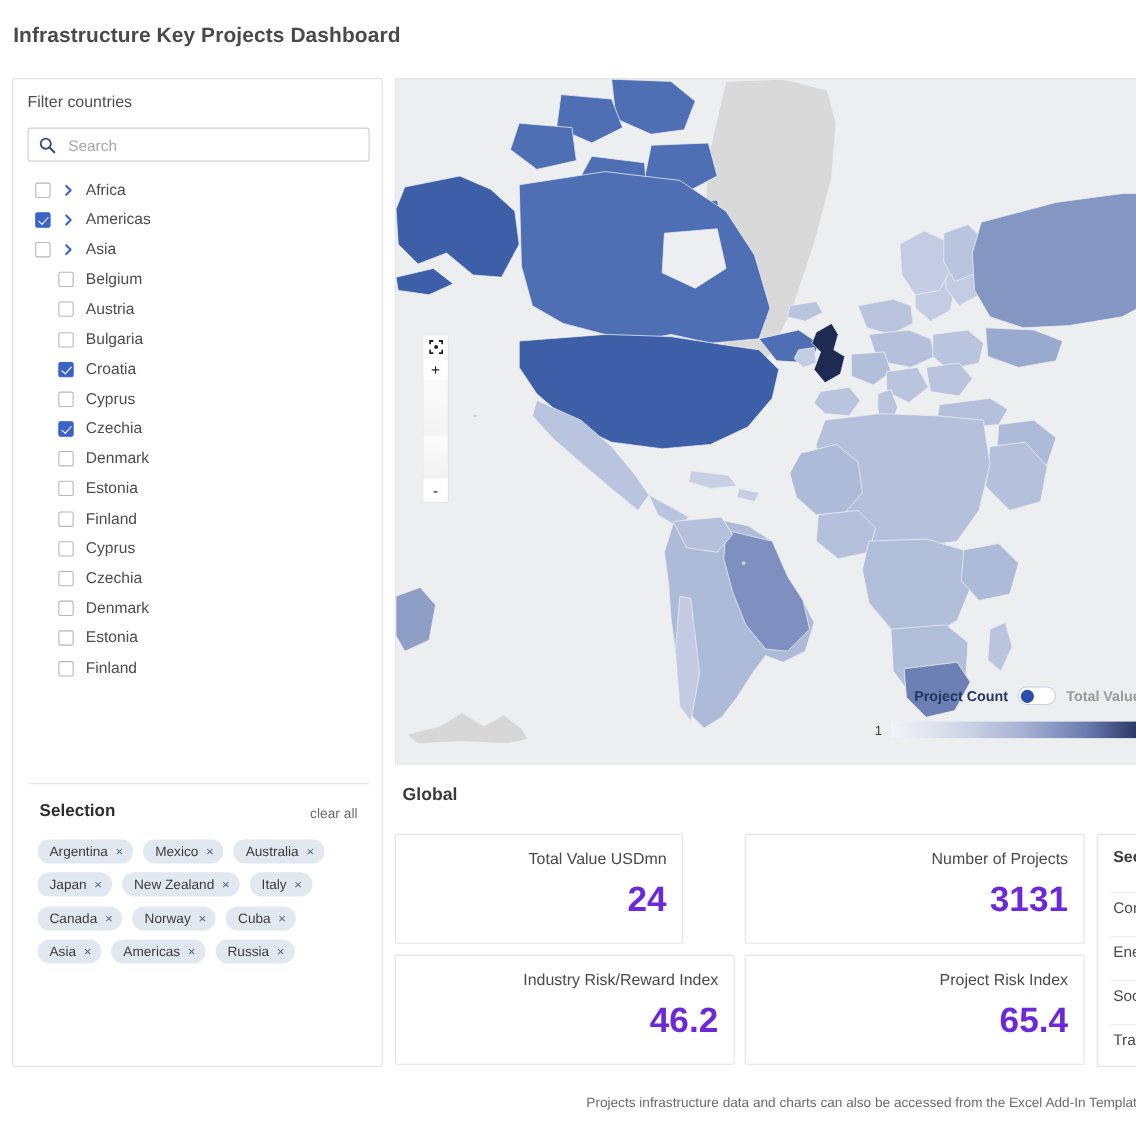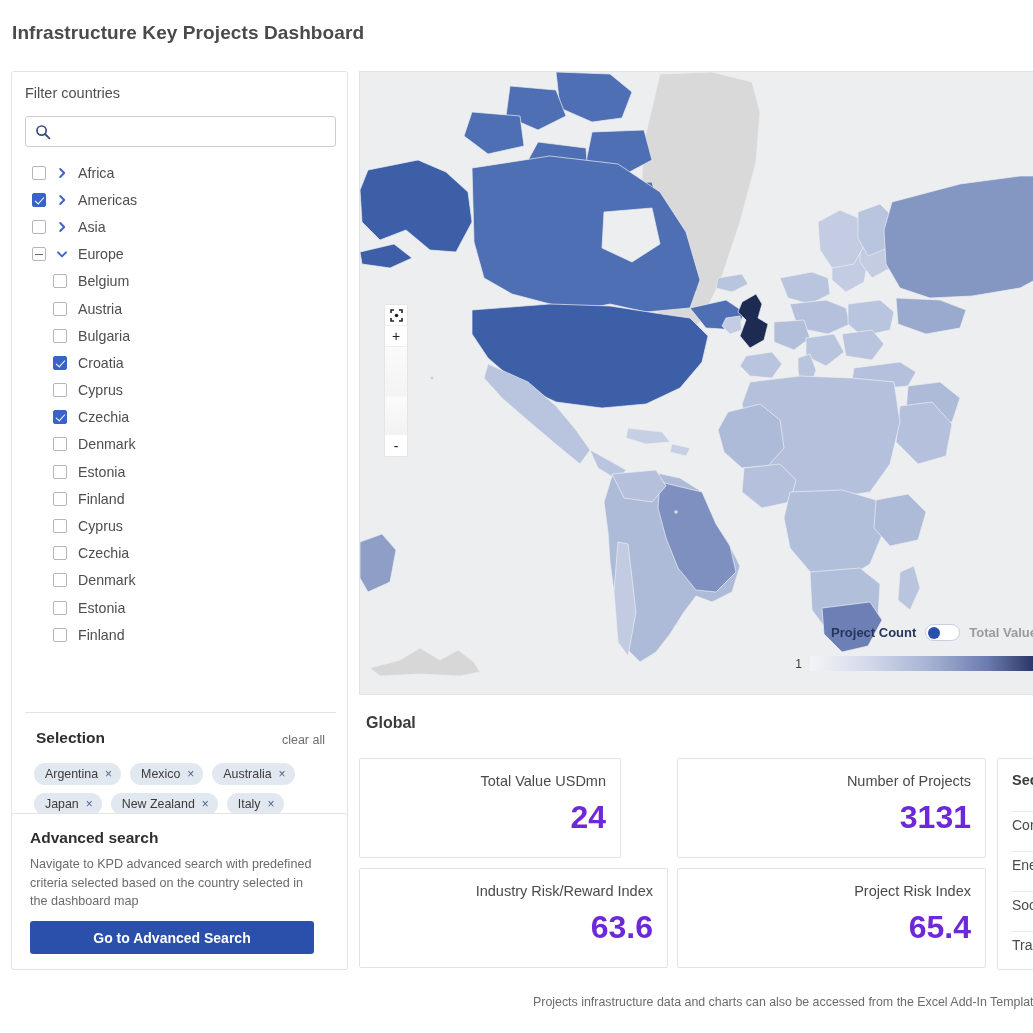--- a/index.html
+++ b/index.html
@@ -276,20 +276,21 @@
 
     <div class="filter-label">Filter countries</div>
 
     <div class="search-wrap">
       <span class="search-icon">
         <svg width="16" height="16" viewBox="0 0 16 16">
           <circle cx="6.6" cy="6.6" r="4.6" fill="none" stroke="#3a4d7d" stroke-width="1.7"></circle>
           <line x1="10" y1="10" x2="14.4" y2="14.4" stroke="#3a4d7d" stroke-width="1.9" stroke-linecap="round"></line>
         </svg>
       </span>
+      <input class="search-input" type="text" placeholder="Search" style="">
     </div>
 
     <div class="tree" id="tree">
         <div class="tree-row">
           <span class="cb"></span>
           <span class="chev">
             <svg width="12" height="12" viewBox="0 0 12 12">
               <path d="M4.2 2 L8.2 6 L4.2 10" fill="none" stroke="#3a63c8" stroke-width="1.9" stroke-linecap="round" stroke-linejoin="round"></path>
             </svg>
           </span>
@@ -306,29 +307,20 @@
         </div>
         <div class="tree-row">
           <span class="cb"></span>
           <span class="chev">
             <svg width="12" height="12" viewBox="0 0 12 12">
               <path d="M4.2 2 L8.2 6 L4.2 10" fill="none" stroke="#3a63c8" stroke-width="1.9" stroke-linecap="round" stroke-linejoin="round"></path>
             </svg>
           </span>
           <span class="tree-label">Asia</span>
         </div>
-        <div class="tree-row">
-          <span class="cb indet"></span>
-          <span class="chev">
-            <svg width="12" height="12" viewBox="0 0 12 12">
-              <path d="M2 4.3 L6 8.3 L10 4.3" fill="none" stroke="#3a63c8" stroke-width="1.9" stroke-linecap="round" stroke-linejoin="round"></path>
-            </svg>
-          </span>
-          <span class="tree-label">Europe</span>
-        </div>
         <div class="tree-row child">
           <span class="cb"></span>
           <span class="tree-label">Belgium</span>
         </div>
         <div class="tree-row child">
           <span class="cb"></span>
           <span class="tree-label">Austria</span>
         </div>
         <div class="tree-row child">
           <span class="cb"></span>
@@ -428,25 +420,20 @@
           <span>Americas</span>
           <span class="x">×</span>
         </span>
         <span class="chip">
           <span>Russia</span>
           <span class="x">×</span>
         </span>
       </div>
   </div>
 
-  <div class="adv-card">
-    <div class="adv-title">Advanced search</div>
-    <div class="adv-desc">Navigate to KPD advanced search with predefined criteria selected based on the country selected in the dashboard map</div>
-    <button class="adv-btn">Go to Advanced Search</button>
-  </div>
 
   <div class="map-card">
     <svg class="map-svg" width="690" height="624" viewBox="0 0 690 624">
       <rect x="0" y="0" width="690" height="624" fill="#eceef0"></rect>
       <g stroke="#eceef0" stroke-width="0.7">
 
         <path d="M300 2 L352 0 L392 10 L400 40 L396 90 L380 150 L360 210 L340 250 L320 270 L300 250 L288 200 L280 140 L284 70 Z" fill="#d9d9d9"></path>
 
         <path d="M196 0 L250 2 L272 20 L262 46 L232 50 L200 36 Z" fill="#4f6fb5"></path>
         <path d="M150 14 L196 18 L206 44 L178 58 L146 44 Z" fill="#4f6fb5"></path>
@@ -568,21 +555,21 @@
     <span class="k-value">24</span>
   </div>
 
   <div class="kpi" style="left:677px; top:758px; width:309px; height:100px;">
     <span class="k-label">Number of Projects</span>
     <span class="k-value">3131</span>
   </div>
 
   <div class="kpi" style="left:359px; top:868px; width:309px; height:100px;text-align:right;">
     <span class="k-label">Industry Risk/Reward Index</span>
-    <span class="k-value">63.6</span>
+    <span class="k-value">46.2</span>
   </div>
 
   <div class="kpi" style="left:677px; top:868px; width:309px; height:100px;">
     <span class="k-label">Project Risk Index</span>
     <span class="k-value">65.4</span>
   </div>
 
   <div class="sector-card">
     <div class="sector-head">Sector</div>
     <div class="sector-line" style="top:52px;"></div>

